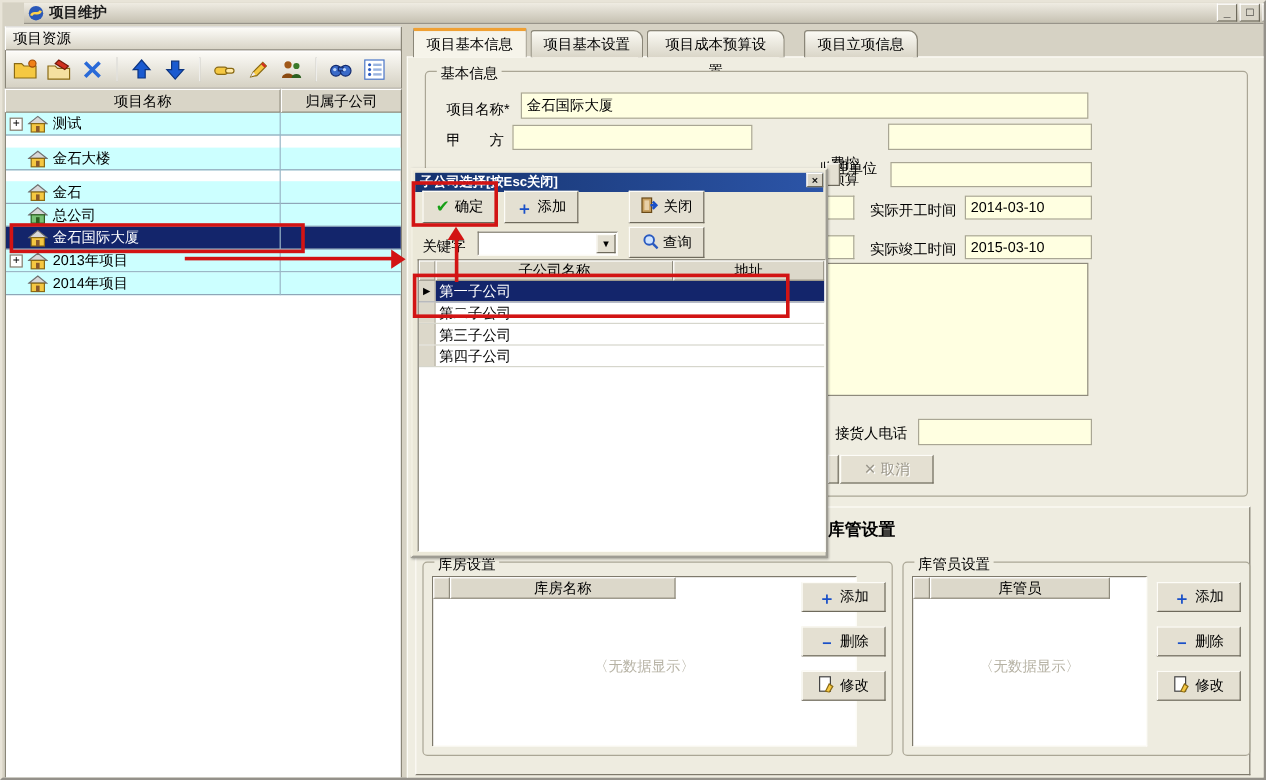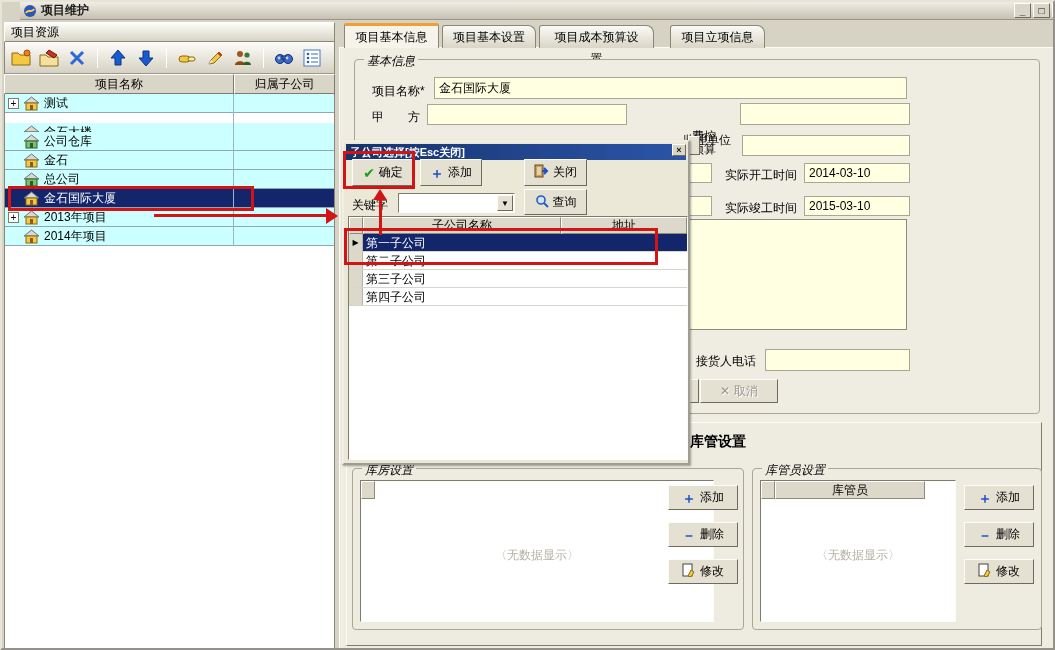--- a/index.html
+++ b/index.html
@@ -14,21 +14,21 @@
   .appicon { width:14px; height:14px; display:inline-block; }
   .title-text { font-weight:bold; font-size:12px; margin-left:4px; color:#1a1a1a; }
   .wincontrols { position:absolute; right:2px; top:1px; display:flex; }
   .winbtn { width:17px; height:15px; margin-left:2px; background:#d9d5c8;
     border:1px solid; border-color:#fff #6e6a5c #6e6a5c #fff;
     font-size:10px; font-weight:bold; line-height:13px; text-align:center; color:#111; }
 
   
   .raised { border:1px solid; border-color:#fdfcf7 #7e7a6c #7e7a6c #fdfcf7; }
   .sunken { border:1px solid; border-color:#7e7a6c #fdfcf7 #fdfcf7 #7e7a6c; }
-  .grouplabel { position:absolute; background:inherit; padding:0 3px; font-size:12px;font-style:italic; }
+  .grouplabel { position:absolute; background:inherit; padding:0 3px; font-size:12px; }
 
   
   .lpanel { position:absolute; left:2px; top:20px; width:331px; height:627px;
     background:#fff; border:1px solid #8a8678; }
   .lcaption { position:absolute; left:2px; top:20px; width:331px; height:20px;
     background:linear-gradient(#fdfcf8,#d8d4c6); border:1px solid; border-color:#fff #8a8678 #8a8678 #fff;
     line-height:18px; padding-left:6px; }
   .ltoolbar { position:absolute; left:3px; top:41px; width:329px; height:31px;
     background:linear-gradient(#fcfbf7,#d5d1c3); border-bottom:1px solid #9b9789;
     display:flex; align-items:center; padding-left:5px; gap:6px; }
@@ -212,29 +212,20 @@
   </div>
   <div class="trow" style="top:121px">
     <span class="noexp"></span>
     <span class="house"><svg width="17" height="15" viewBox="0 0 17 15">
           <polygon points="8.5,1 16,7 1,7" fill="#d8d8d8" stroke="#707070"></polygon>
           <rect x="3" y="7" width="11" height="7" fill="#f5c842" stroke="#8a6a14"></rect>
           <rect x="7" y="9" width="3" height="5" fill="#8a5a2a"></rect>
         </svg></span>
     <span class="tlabel">金石大楼</span>
   </div>
-  <div class="trow" style="top:130px">
-    <span class="noexp"></span>
-    <span class="house"><svg width="17" height="15" viewBox="0 0 17 15">
-          <polygon points="8.5,1 16,7 1,7" fill="#d8d8d8" stroke="#707070"></polygon>
-          <rect x="3" y="7" width="11" height="7" fill="#7ac074" stroke="#2c6020"></rect>
-          <rect x="7" y="9" width="3" height="5" fill="#2c6020"></rect>
-        </svg></span>
-    <span class="tlabel">公司仓库</span>
-  </div>
   <div class="trow" style="top:168px">
     <span class="noexp"></span>
     <span class="house"><svg width="17" height="15" viewBox="0 0 17 15">
           <polygon points="8.5,1 16,7 1,7" fill="#d8d8d8" stroke="#707070"></polygon>
           <rect x="3" y="7" width="11" height="7" fill="#7ac074" stroke="#2c6020"></rect>
           <rect x="7" y="9" width="3" height="5" fill="#2c6020"></rect>
         </svg></span>
     <span class="tlabel">总公司</span>
   </div>
   <div class="trow" style="top:149px">
@@ -317,20 +308,21 @@
     <span class="disabledtxt">取消</span>
   </div>
 
   <div class="raised" style="position:absolute;left:344px;top:420px;width:696px;height:224px;background:#eeece0;"></div>
   <span class="sectionhdr" style="left:688px;top:431px;">库管设置</span>
 
   <div class="gbox" style="left:350px;top:466px;width:392px;height:162px;background:#eeece0;"></div>
   <span class="grouplabel" style="left:360px;top:460px;background:#eeece0;">库房设置</span>
   <div class="wtable" style="left:358px;top:478px;width:354px;height:142px;">
     <div class="wthead" style="left:0;width:14px;"></div>
+    <div class="wthead" style="left:14px;width:188px;">库房名称</div>
     <span class="emptytxt" style="top:66px;">〈无数据显示〉</span>
   </div>
   <div class="graybtn" style="left:666px;top:483px;width:70px;height:25px;">
     <span class="miniblue">＋</span>
     <span>添加</span>
   </div>
   <div class="graybtn" style="left:666px;top:520px;width:70px;height:25px;">
     <span class="miniblue">－</span>
     <span>删除</span>
   </div>

